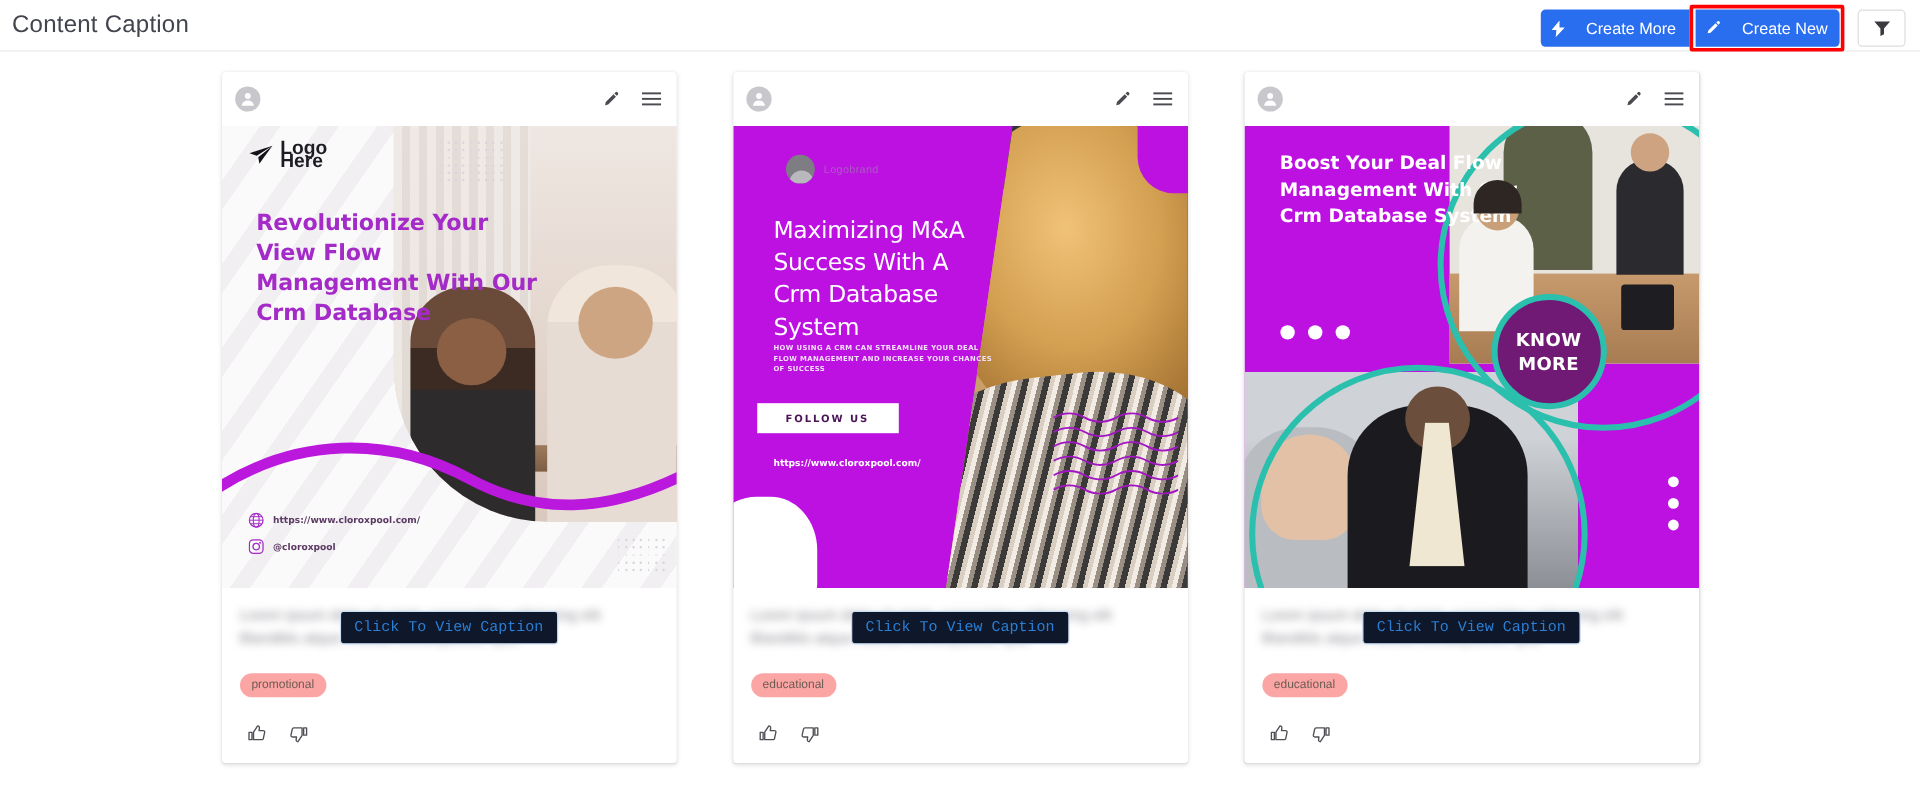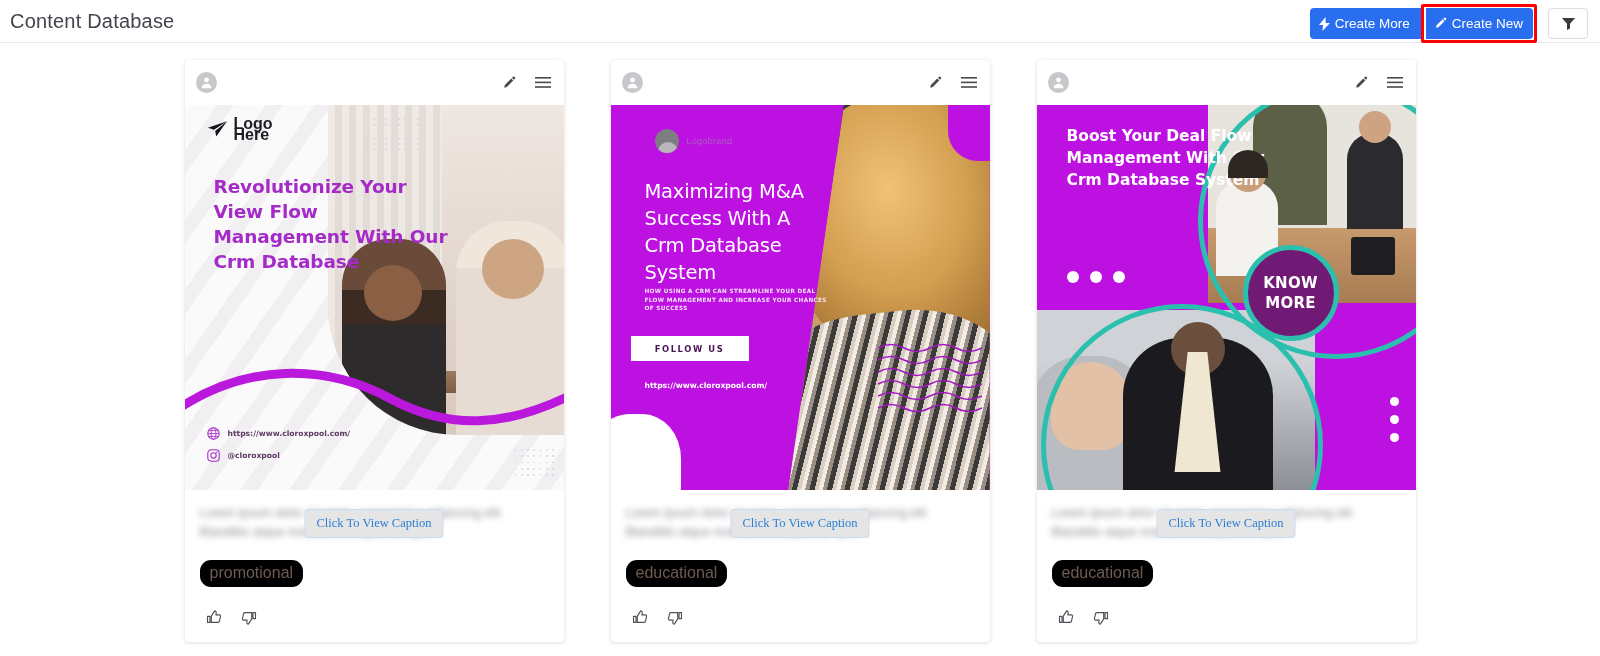--- a/index.html
+++ b/index.html
@@ -35,21 +35,21 @@
     gap: 0;
   }
   .btn-group { display: flex; align-items: center; }
   .btn-blue {
     background: #2a6ef0;
     color: #fff;
     border: none;
     height: 31px;
     display: flex;
     align-items: center;
-    gap: 5px;
+    gap: 18px;
     font-size: 13.5px;
     font-family: "Liberation Sans", sans-serif;
     padding: 0 11px 0 9px;
     cursor: pointer;
     border-radius: 4px 0 0 4px;
   }
   .btn-blue.second {
     border-radius: 0 4px 4px 0;
     padding: 0 10px 0 8px;
     margin-left: 1px;
@@ -347,51 +347,51 @@
     line-height: 19px;
     color: #8b8b93;
     filter: blur(3.4px);
     user-select: none;
     white-space: pre-line;
   }
   .caption-btn {
     position: absolute;
     left: 50%; top: 19px;
     transform: translateX(-50%);
-    background: #e5e5e5;
+    background: #0f172a;
     border: 1px solid #c9ddf3;
     border-radius: 3px;
     color: #2a7fd4;
     font-size: 12.5px;
     padding: 6px 11px;
     cursor: pointer;
     white-space: nowrap;
-    font-family: Liberation Serif, serif;
+    font-family: Liberation Mono, monospace;
   }
   .tag-row { padding: 0 15px; margin-top: 6px; }
   .tag {
     display: inline-block;
-    background: #000000;
+    background: #fca5a5;
     color: #6d5c52;
-    font-size: 16px;
+    font-size: 10px;
     padding: 4px 10px 5px;
     border-radius: 11px;
   }
   .react-row {
     display: flex;
     gap: 17px;
     padding: 22px 15px 16px 21px;
   }
   .react-row .r { cursor: pointer; display: flex; }
 </style>
 </head>
 <body>
 
 <div class="topbar">
-  <div class="page-title">Content Database</div>
+  <div class="page-title">Content Caption</div>
 
   <div class="topbar-actions">
     <div class="btn-group">
 
       <button class="btn-blue">
         <span class="ico">
           <svg width="11" height="14" viewBox="0 0 11 14">
               <path d="M6.6 0L0 8h4l-.6 6L11 6H6.6L6.6 0z" fill="#fff"></path>
             </svg>
         </span>

